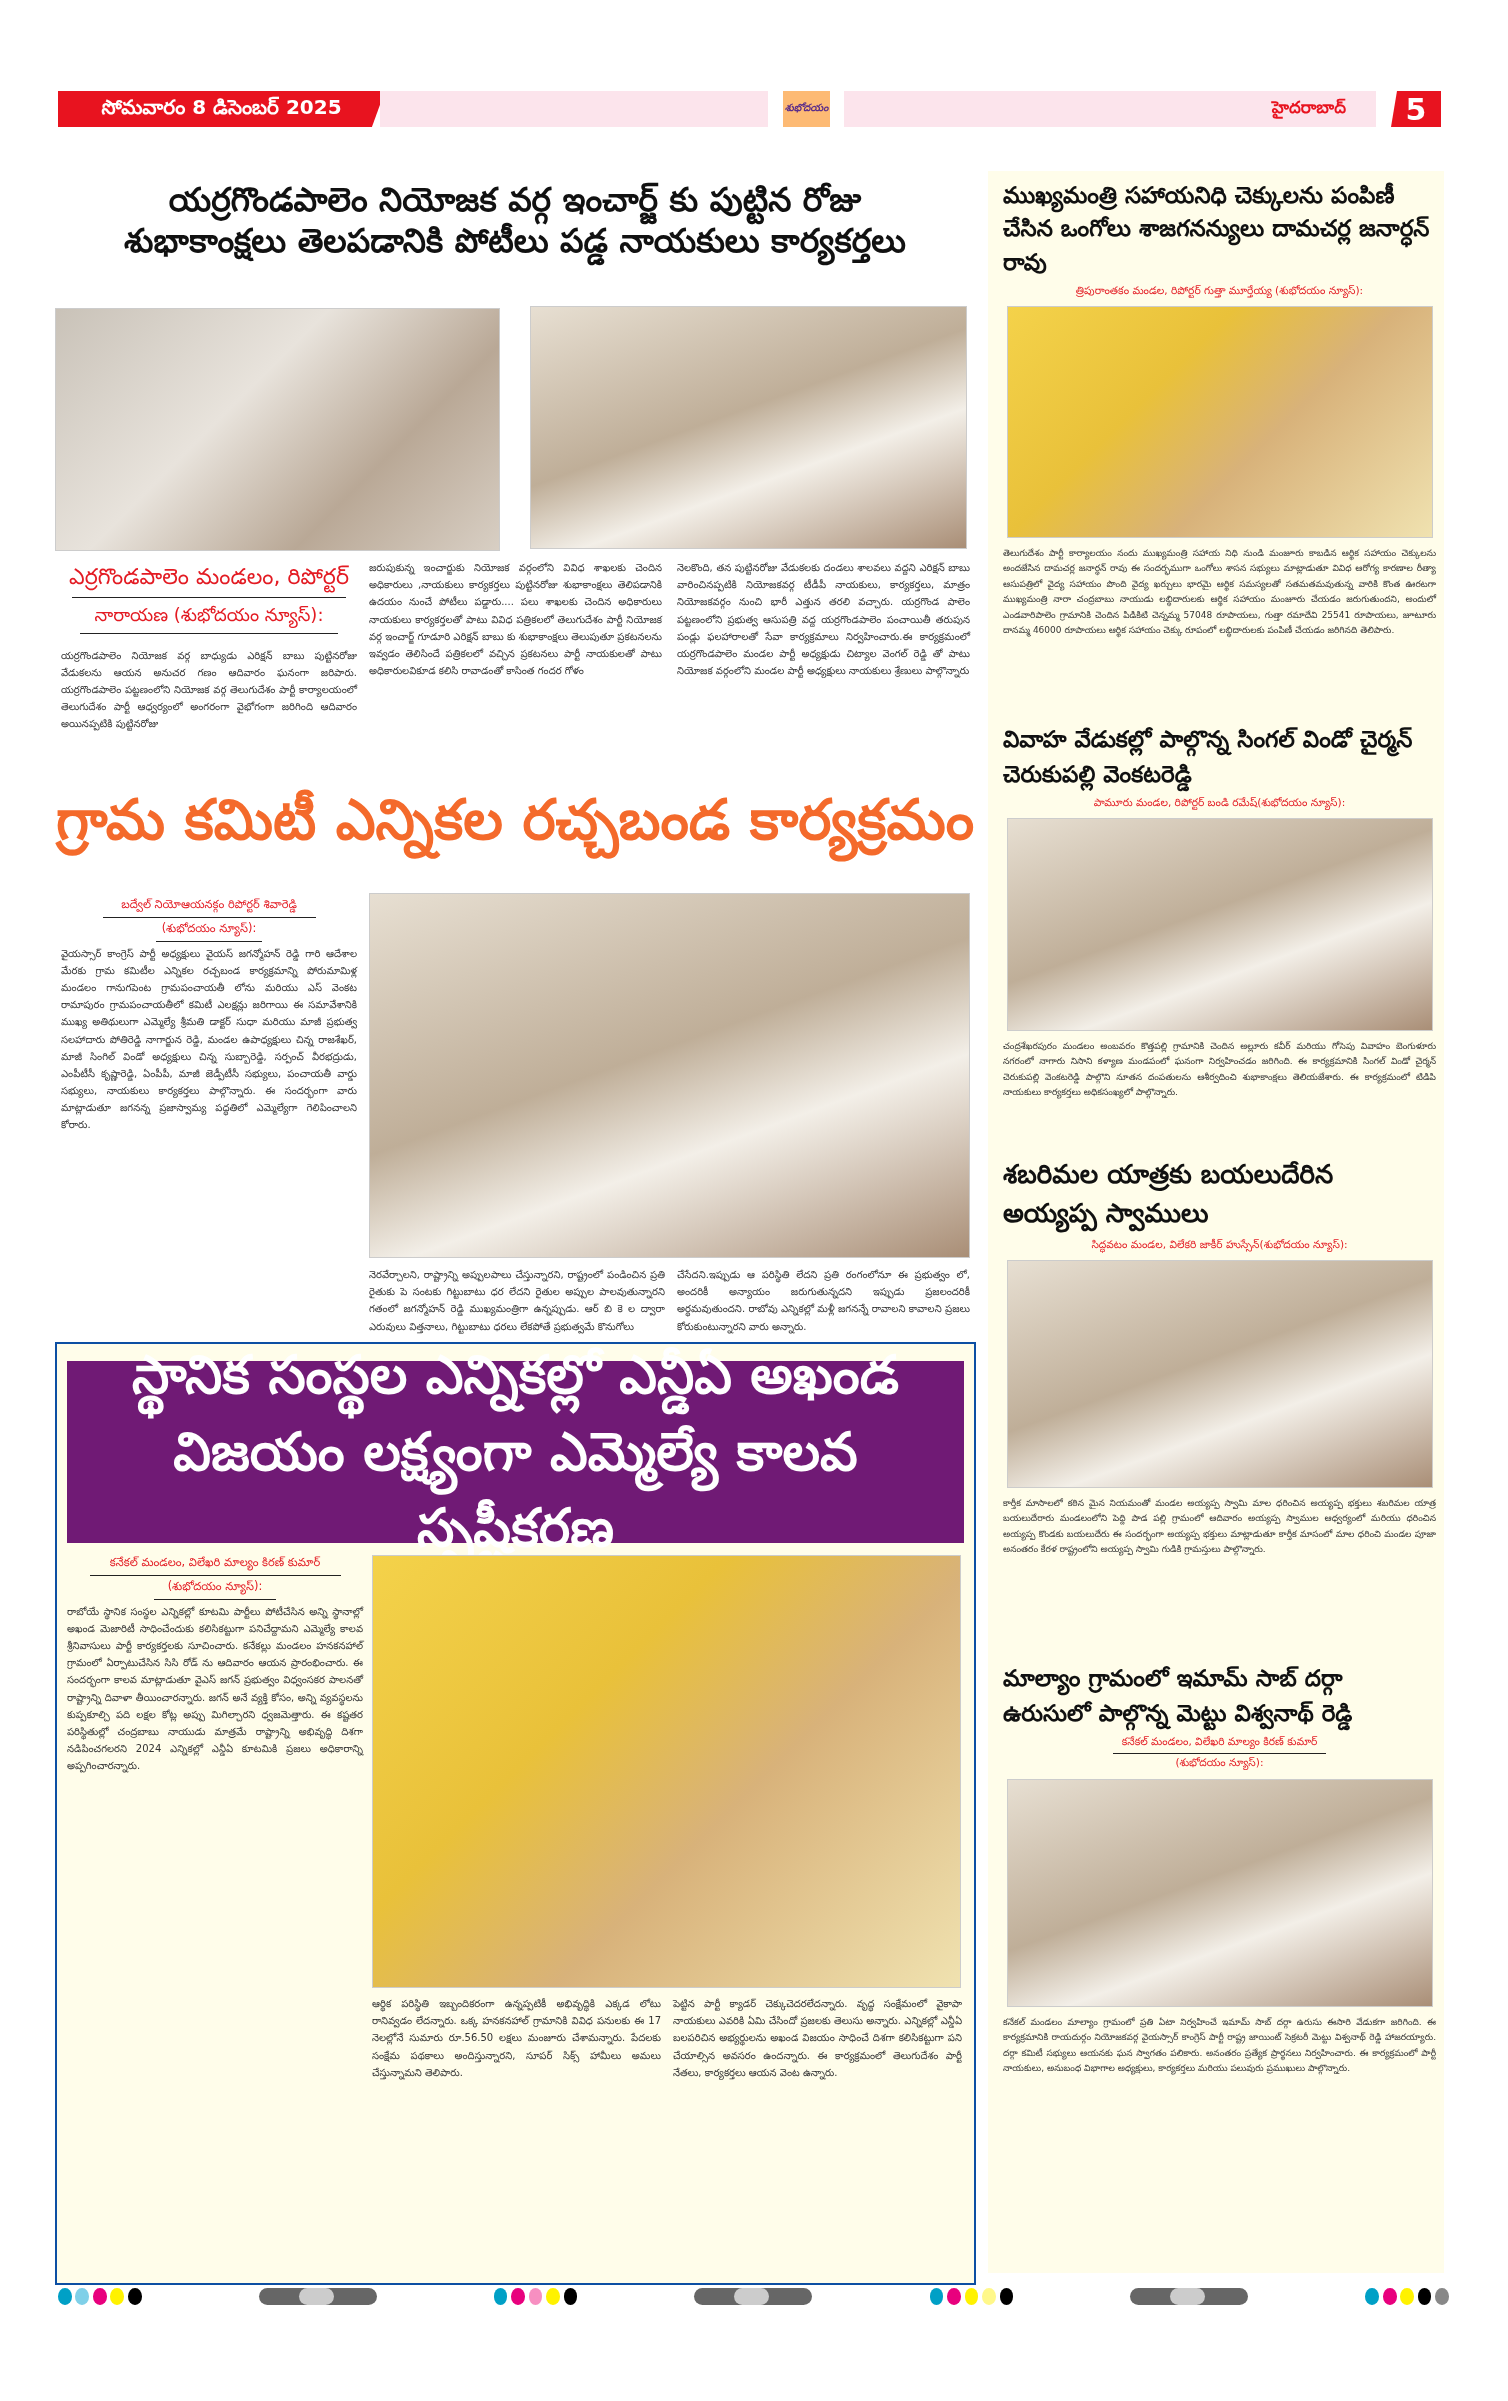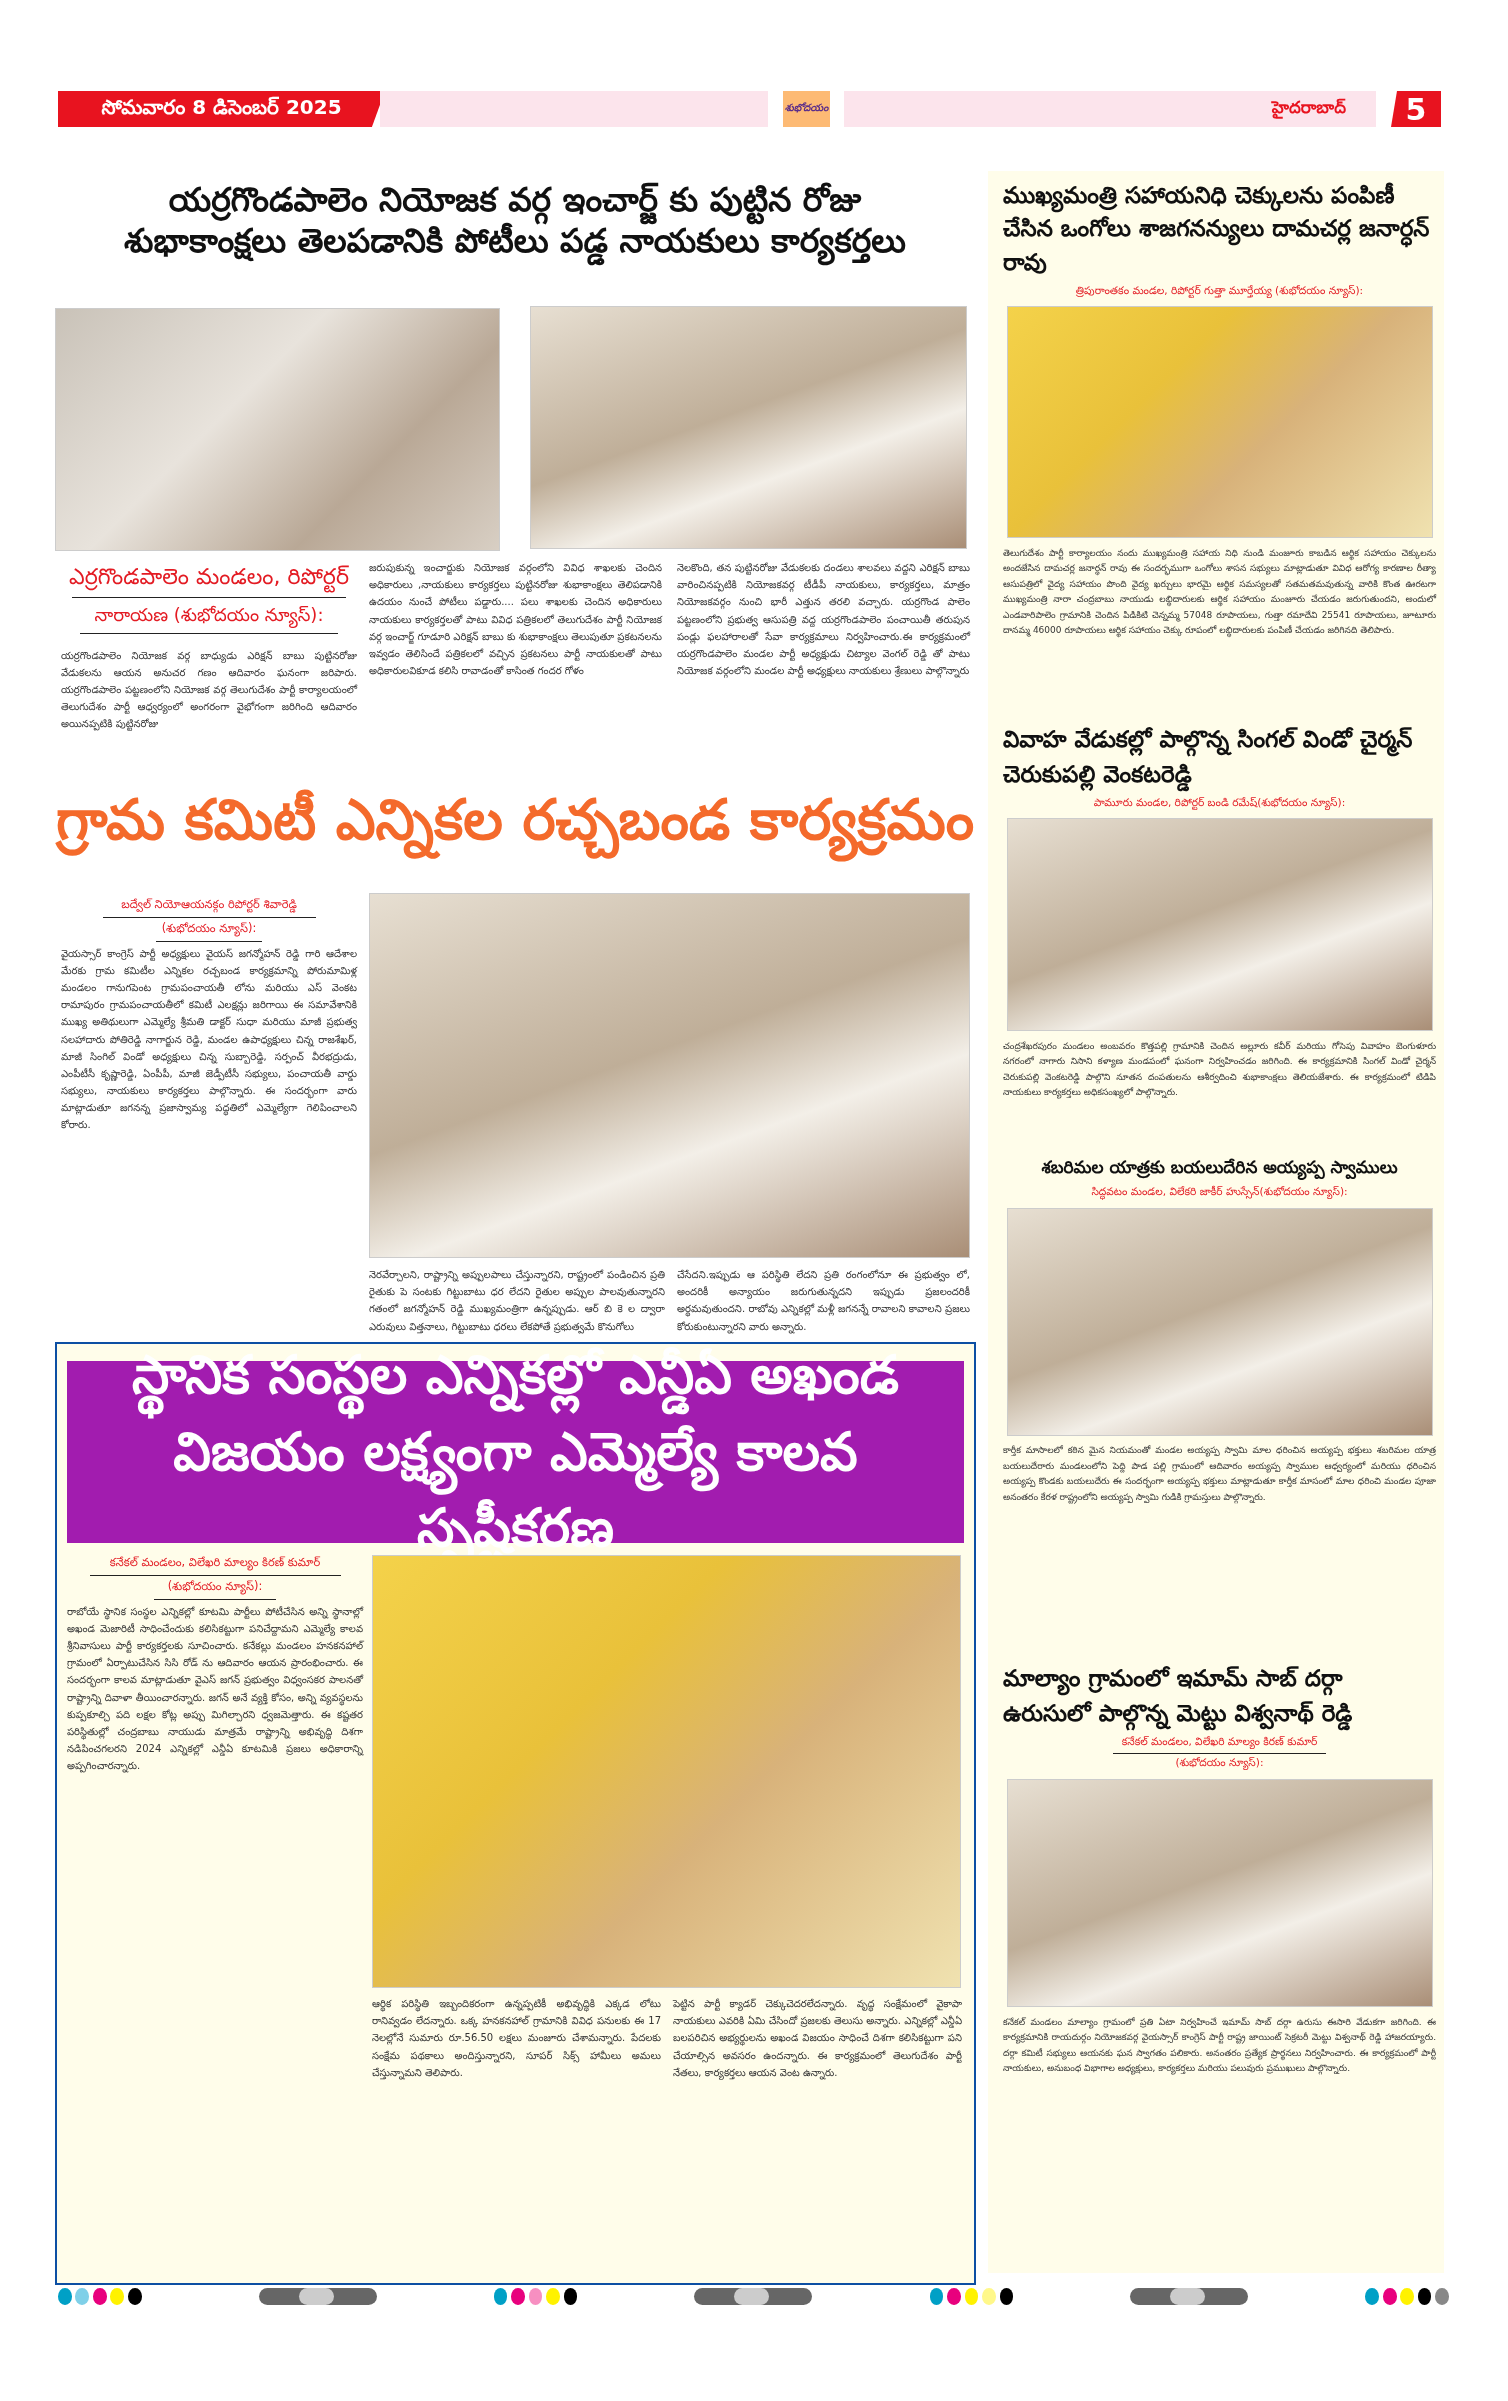--- a/index.html
+++ b/index.html
@@ -12,21 +12,21 @@
 .hdr-page{left:1391px;top:91px;width:50px;height:36px;background:#e8131f;color:#fff;font-weight:bold;font-size:30px;display:flex;align-items:center;justify-content:center;clip-path:polygon(12% 0,100% 0,100% 100%,0 100%)}
 .headline-black{font-weight:bold;color:#111;text-align:center;line-height:1.25}
 .byline-red{color:#e31b23;text-align:center;font-size:11.4px}
 .body-text{font-size:10px;line-height:1.72;text-align:justify;color:#333}
 .photo{background:linear-gradient(135deg,#c9c2b8,#e8e3dc 40%,#b9a896 70%,#d8cfc4);border:0.8px solid #ccc;display:flex;align-items:center;justify-content:center;color:#777;font-size:10px}
 .photo.yellow{background:linear-gradient(135deg,#f4d24a,#e9c13a 35%,#d8b27a 60%,#f0e2b0)}
 .photo.crowd{background:linear-gradient(160deg,#e7dfd2,#bfae98 45%,#f3efe8 65%,#a98e76)}
 .right-col{left:988px;top:171px;width:456px;height:2102px;background:#fffdea}
 .rule{height:0.8px;background:#222;margin:3px auto}
 .blue-box{left:55px;top:1342px;width:921px;height:943px;border:2.3px solid #0d4fa3;background:#fffdea}
-.blue-head{left:67px;top:1361px;width:897px;height:182px;background:#a21caf;color:#fff;font-weight:bold;font-size:53px;text-align:center;line-height:1.45;display:flex;align-items:center;justify-content:center;flex-direction:column}
+.blue-head{left:67px;top:1361px;width:897px;height:182px;background:#701a75;color:#fff;font-weight:bold;font-size:53px;text-align:center;line-height:1.45;display:flex;align-items:center;justify-content:center;flex-direction:column}
 .orange-head{color:#f46a2b;font-weight:bold;font-size:56px;text-align:center}
 .marks{display:flex;gap:3.8px}
 .dot{width:13.7px;height:16.7px;border-radius:50%}
 .bar{width:118px;height:16.7px;border-radius:8.4px;background:#666;position:relative}
 .bar i{position:absolute;left:40px;top:0;width:35px;height:16.7px;border-radius:8.4px;background:#ccc}
 </style>
 </head>
 <body>
 
 <div class="abs hdr-left">
@@ -95,21 +95,21 @@
   <div class="photo yellow" style="width:426px;height:232px;margin:7.6px auto"></div>
   <p class="body-text" style="font-size:9px">తెలుగుదేశం పార్టీ కార్యాలయం నందు ముఖ్యమంత్రి సహాయ నిధి నుండి మంజూరు కాబడిన ఆర్థిక సహాయం చెక్కులను అందజేసిన దామచర్ల జనార్ధన్ రావు ఈ సందర్భముగా ఒంగోలు శాసన సభ్యులు మాట్లాడుతూ వివిధ ఆరోగ్య కారణాల రీత్యా ఆసుపత్రిలో వైద్య సహాయం పొంది వైద్య ఖర్చులు భారమై ఆర్థిక సమస్యలతో సతమతమవుతున్న వారికి కొంత ఊరటగా ముఖ్యమంత్రి నారా చంద్రబాబు నాయుడు లబ్ధిదారులకు ఆర్థిక సహాయం మంజూరు చేయడం జరుగుతుందని, అందులో ఎండవారిపాలెం గ్రామానికి చెందిన పిడికిటి చెన్నమ్మ 57048 రూపాయలు, గుత్తా రమాదేవి 25541 రూపాయలు, జూటూరు దానమ్మ 46000 రూపాయలు ఆర్థిక సహాయం చెక్కు రూపంలో లబ్ధిదారులకు పంపిణీ చేయడం జరిగినది తెలిపారు.</p>
 </div>
 <div class="abs" style="left:1003px;top:722px;width:433px">
   <div class="headline-black" style="font-size:23px;text-align:left;line-height:1.5">వివాహ వేడుకల్లో పాల్గొన్న సింగల్ విండో చైర్మన్ చెరుకుపల్లి వెంకటరెడ్డి</div>
   <div class="byline-red" style="font-size:10.6px;margin-top:4.6px">పామూరు మండల, రిపోర్టర్ బండి రమేష్(శుభోదయం న్యూస్):</div>
   <div class="photo crowd" style="width:426px;height:213px;margin:7.6px auto"></div>
   <p class="body-text" style="font-size:9px">చంద్రశేఖరపురం మండలం అంబవరం కొత్తపల్లి గ్రామానికి చెందిన అల్లూరు కవీర్ మరియు గోసెపు వివాహం బెంగుళూరు నగరంలో నాగారు నిసాని కళ్యాణ మండపంలో ఘనంగా నిర్వహించడం జరిగింది. ఈ కార్యక్రమానికి సింగల్ విండో చైర్మన్ చెరుకుపల్లి వెంకటరెడ్డి పాల్గొని నూతన దంపతులను ఆశీర్వదించి శుభాకాంక్షలు తెలియజేశారు. ఈ కార్యక్రమంలో టిడిపి నాయకులు కార్యకర్తలు అధికసంఖ్యలో పాల్గొన్నారు.</p>
 </div>
 <div class="abs" style="left:1003px;top:1155px;width:433px">
-  <div class="headline-black" style="font-size:17px;text-align:center;line-height:1.5">శబరిమల యాత్రకు బయలుదేరిన అయ్యప్ప స్వాములు</div>
+  <div class="headline-black" style="font-size:26px;text-align:left;line-height:1.5">శబరిమల యాత్రకు బయలుదేరిన అయ్యప్ప స్వాములు</div>
   <div class="byline-red" style="font-size:10.6px;margin-top:4.6px">సిద్ధవటం మండల, విలేకరి జాకీర్ హుస్సేన్(శుభోదయం న్యూస్):</div>
   <div class="photo crowd" style="width:426px;height:228px;margin:7.6px auto"></div>
   <p class="body-text" style="font-size:9px">కార్తీక మాసాలలో కఠిన మైన నియమంతో మండల అయ్యప్ప స్వామి మాల ధరించిన అయ్యప్ప భక్తులు శబరిమల యాత్ర బయలుదేరారు మండలంలోని పెద్ది పాడ పల్లి గ్రామంలో ఆదివారం అయ్యప్ప స్వాముల ఆధ్వర్యంలో మరియు ధరించిన అయ్యప్ప కొండకు బయలుదేరు ఈ సందర్భంగా అయ్యప్ప భక్తులు మాట్లాడుతూ కార్తీక మాసంలో మాల ధరించి మండల పూజా అనంతరం కేరళ రాష్ట్రంలోని అయ్యప్ప స్వామి గుడికి గ్రామస్తులు పాల్గొన్నారు.</p>
 </div>
 <div class="abs" style="left:1003px;top:1661px;width:433px">
   <div class="headline-black" style="font-size:23px;text-align:left;line-height:1.5">మాల్యాం గ్రామంలో ఇమామ్ సాబ్ దర్గా ఉరుసులో పాల్గొన్న మెట్టు విశ్వనాథ్ రెడ్డి</div>
   <div class="byline-red" style="font-size:10.6px;margin-top:4.6px">కనేకల్ మండలం, విలేఖరి మాల్యం కిరణ్ కుమార్</div>
   <div class="rule" style="width:213px"></div>
   <div class="byline-red" style="font-size:10.6px">(శుభోదయం న్యూస్):</div>
   <div class="photo crowd" style="width:426px;height:228px;margin:7.6px auto"></div>

